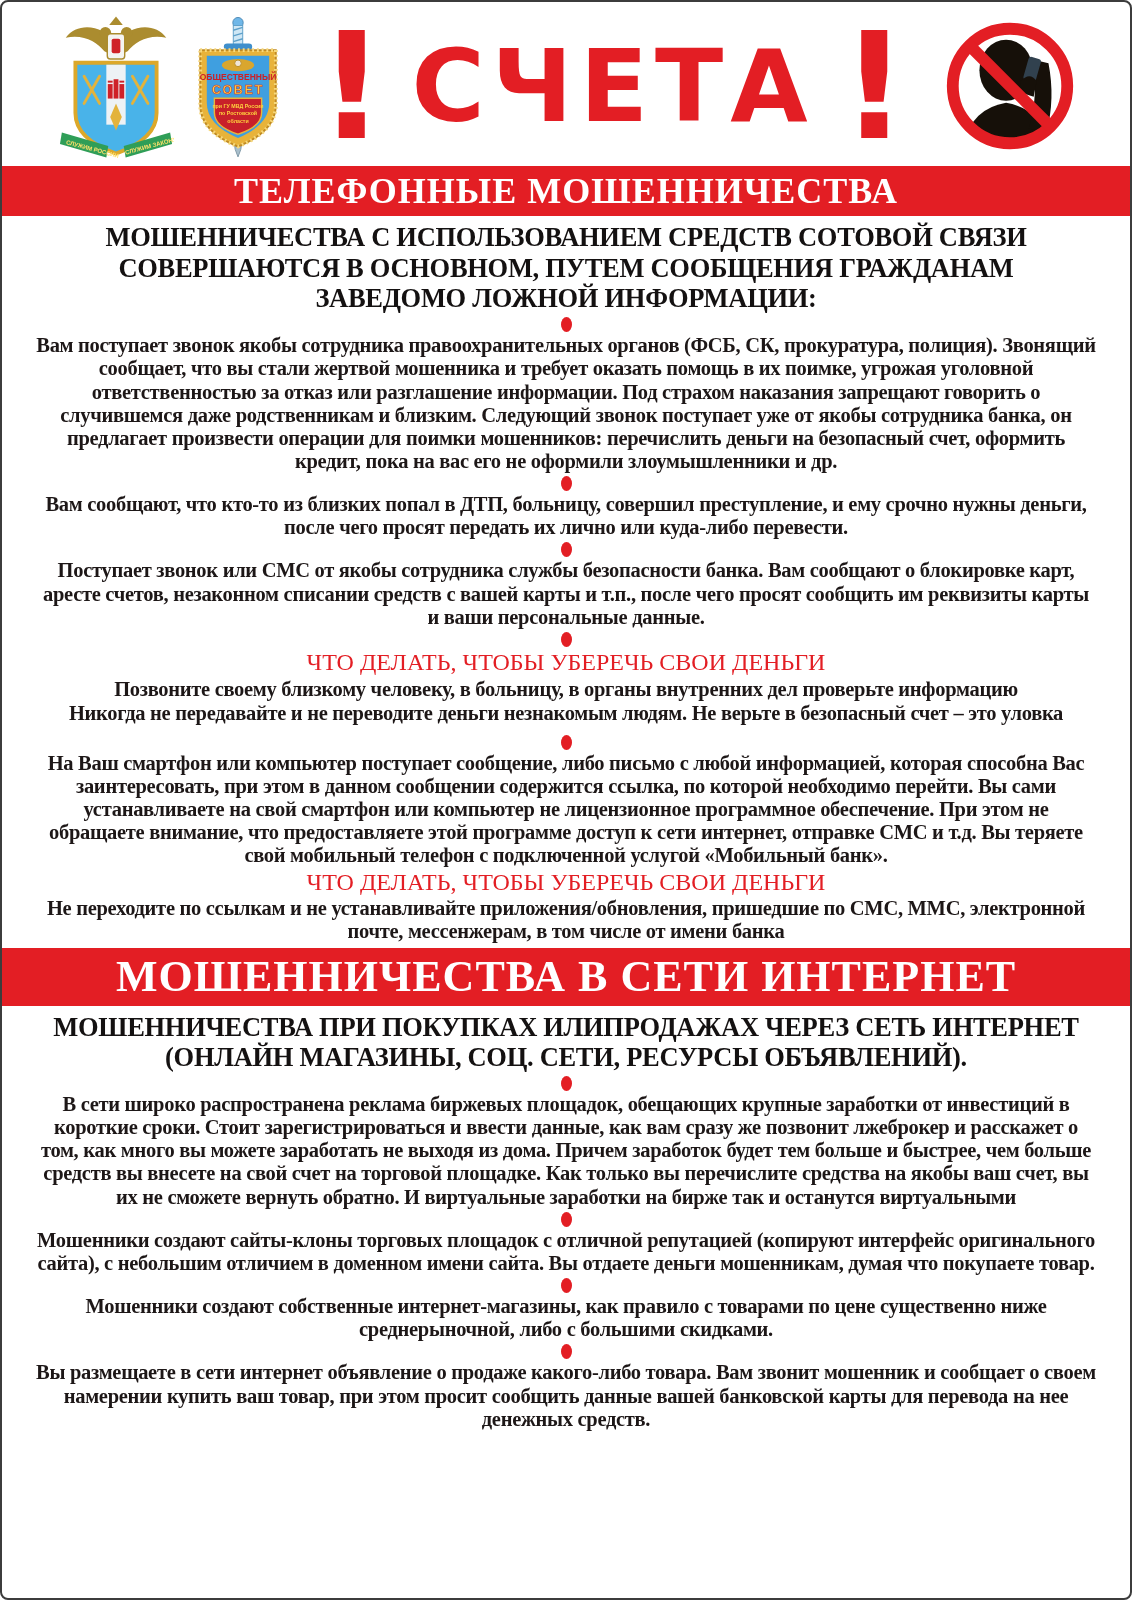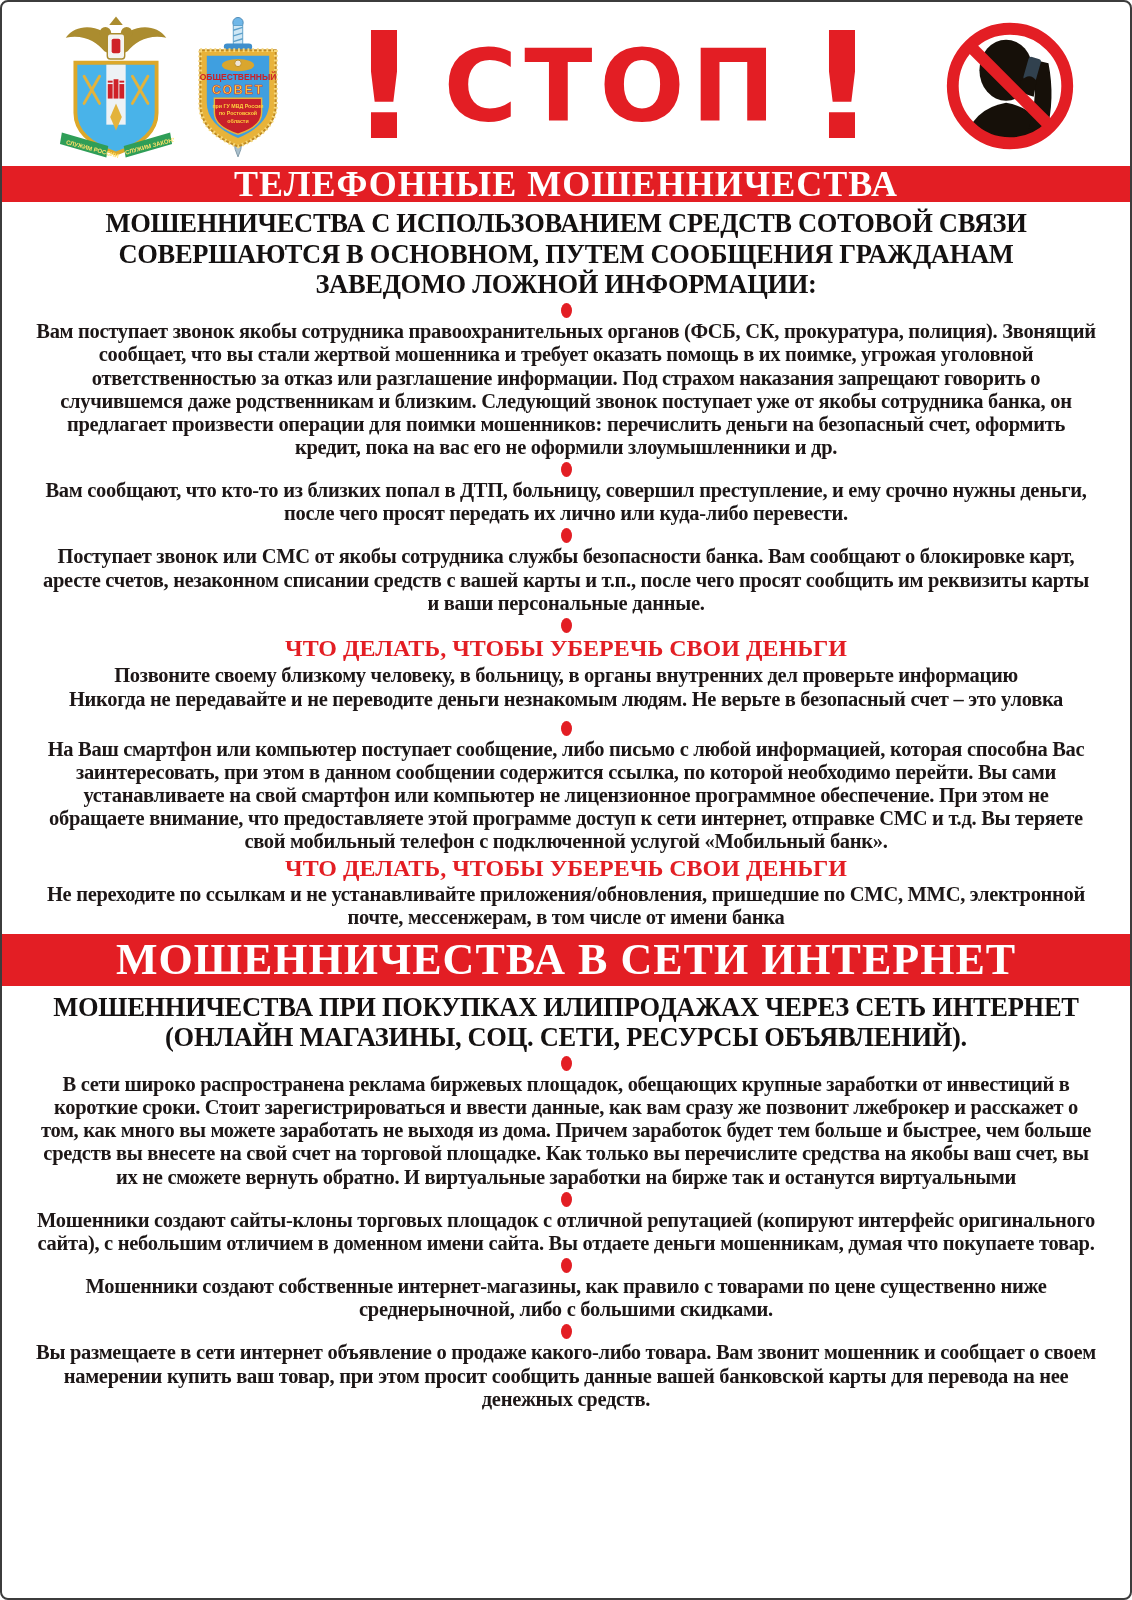--- a/index.html
+++ b/index.html
@@ -30,39 +30,39 @@
   .moshennik {
     font-family: "DejaVu Sans", sans-serif; font-weight: bold;
     font-size: 45px; line-height: 1; color: #e31e24; letter-spacing: 2px; margin-top: 3px;
   }
   
   .banner {
     flex: 0 0 auto; background: #e31e24; color: #fff;
     display: flex; align-items: center; justify-content: center;
     font-weight: bold; letter-spacing: 1px; text-align: center;
   }
-  .banner-1 { height: 36px; font-size: 36px; }
+  .banner-1 { height: 50px; font-size: 36px; }
   .banner-2 { height: 54px; font-size: 46px; }
-  .banner-3 { height: 52px; font-size: 44px; }
+  .banner-3 { height: 58px; font-size: 44px; }
   
   .sec { flex: 0 0 auto; text-align: center; padding: 3px 30px; }
   .sec-heading {
     font-size: 26.5px; font-weight: bold; color: #141111;
     line-height: 1.16; margin: 3px 18px 0; letter-spacing: -0.3px;
   }
   .dot {
     width: 11px; height: 15px; border-radius: 50%;
     background: #e31e24; margin: 3px auto 2px;
   }
   .para {
     font-size: 20.5px; font-weight: bold; color: #1d1717;
     line-height: 1.13; margin: 0 4px 1px; letter-spacing: -0.3px;
   }
   .advice-title {
-    font-size: 24px; font-weight: bold; color: #e31e24;
+    font-size: 24px; font-weight: normal; color: #e31e24;
     line-height: 1.15; margin: 0 0 1px;
   }
   svg text { font-family: "Liberation Sans", sans-serif; }
 </style>
 </head>
 <body>
 
 <div class="poster">
 
   <div class="hdr">
@@ -119,21 +119,21 @@
         <path d="M30 89 L80 89 L80 104 Q80 119 55 127 Q30 119 30 104 Z" fill="#c8202a" stroke="#e8b33a" stroke-width="1.5"></path>
         <text x="55" y="99" font-size="5.6" font-weight="bold" fill="#ffd23e" text-anchor="middle">при ГУ МВД России</text>
         <text x="55" y="107" font-size="5.6" font-weight="bold" fill="#ffd23e" text-anchor="middle">по Ростовской</text>
         <text x="55" y="115" font-size="5.6" font-weight="bold" fill="#ffd23e" text-anchor="middle">области</text>
       </svg>
     </div>
 
     <div class="title-wrap">
       <span class="bang">!</span>
       <div class="title-lines">
-        <div class="stop">СТОП</div>
+        <div class="stop">СЧЕТА</div>
       </div>
       <span class="bang">!</span>
     </div>
 
     <svg viewBox="0 0 150 150" width="148" height="148">
       <defs>
           <clipPath id="npclip">
             <circle cx="75" cy="75" r="58"></circle>
           </clipPath>
         </defs>

